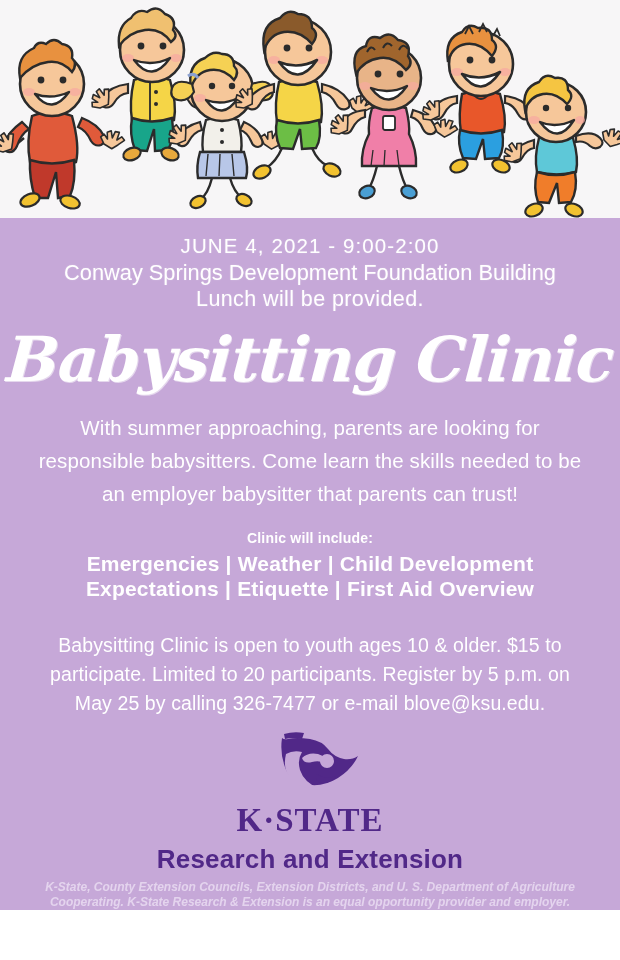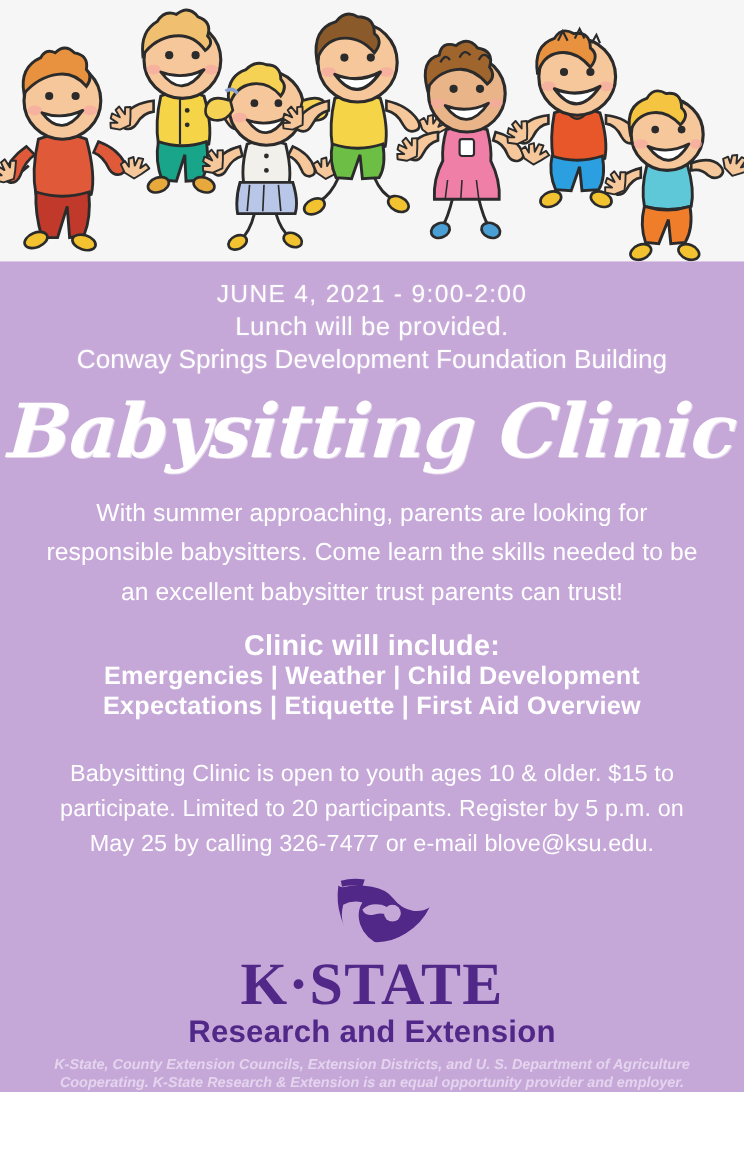--- a/index.html
+++ b/index.html
@@ -74,21 +74,21 @@
 
   .include-block {
     margin-top:16px;
     text-align:center;
     color:#ffffff;
     font-weight:bold;
     font-size:21px;
     line-height:25px;
     letter-spacing:.2px;
   }
-  .include-head { font-size:24px; }
+  .include-head { font-size:14px; }
   .topic-line { white-space:nowrap; }
 
   .register {
     margin-top:30px;
     width:560px;
     color:#ffffff;
     text-align:center;
     font-size:19.5px;
     line-height:29px;
     letter-spacing:.1px;
@@ -97,21 +97,21 @@
   
   .logo-wrap {
     margin-top:12px;
     display:flex; flex-direction:column; align-items:center;
   }
   .powercat { display:block; width:104px; height:58px; }
   .kstate-word {
     margin-top:6px;
     font-family:"Liberation Serif", serif;
     font-weight:700;
-    font-size:50px;
+    font-size:33px;
     line-height:52px;
     color:#512888;
     letter-spacing:1px;
   }
   .kstate-sub {
     font-family:"Liberation Sans", sans-serif;
     font-weight:700;
     font-size:26px;
     line-height:26px;
     color:#512888;
@@ -316,26 +316,26 @@
         <ellipse cx="-22" cy="-18" rx="6" ry="4" fill="#f7a9a0" opacity=".75"></ellipse>
         <ellipse cx="24" cy="-18" rx="5" ry="4" fill="#f7a9a0" opacity=".75"></ellipse>
         <path d="M-16,-16 q18,24 34,-2 q-18,9 -34,2 z" fill="#ffffff" stroke="#2b2b2b" stroke-width="2.4" stroke-linejoin="round"></path>
       </g>
     </svg>
   </div>
 
   <div class="body-panel">
 
     <div class="evt-line first">JUNE 4, 2021 - 9:00-2:00</div>
+    <div class="evt-line wide">Conway Springs Development Foundation Building</div>
     <div class="evt-line">Lunch will be provided.</div>
-    <div class="evt-line wide">Conway Springs Development Foundation Building</div>
 
     <div class="title">Babysitting Clinic</div>
 
-    <div class="intro">With summer approaching, parents are looking for responsible babysitters. Come learn the skills needed to be an excellent babysitter trust parents can trust!</div>
+    <div class="intro">With summer approaching, parents are looking for responsible babysitters. Come learn the skills needed to be an employer babysitter that parents can trust!</div>
 
     <div class="include-block">
       <div class="include-head">Clinic will include:</div>
       <div class="topic-line">Emergencies | Weather | Child Development</div>
       <div class="topic-line">Expectations | Etiquette | First Aid Overview</div>
     </div>
 
     <div class="register">Babysitting Clinic is open to youth ages 10 &amp; older. $15 to participate. Limited to 20 participants. Register by 5 p.m. on May 25 by calling 326-7477 or e-mail blove@ksu.edu.</div>
 
     <div class="logo-wrap">

